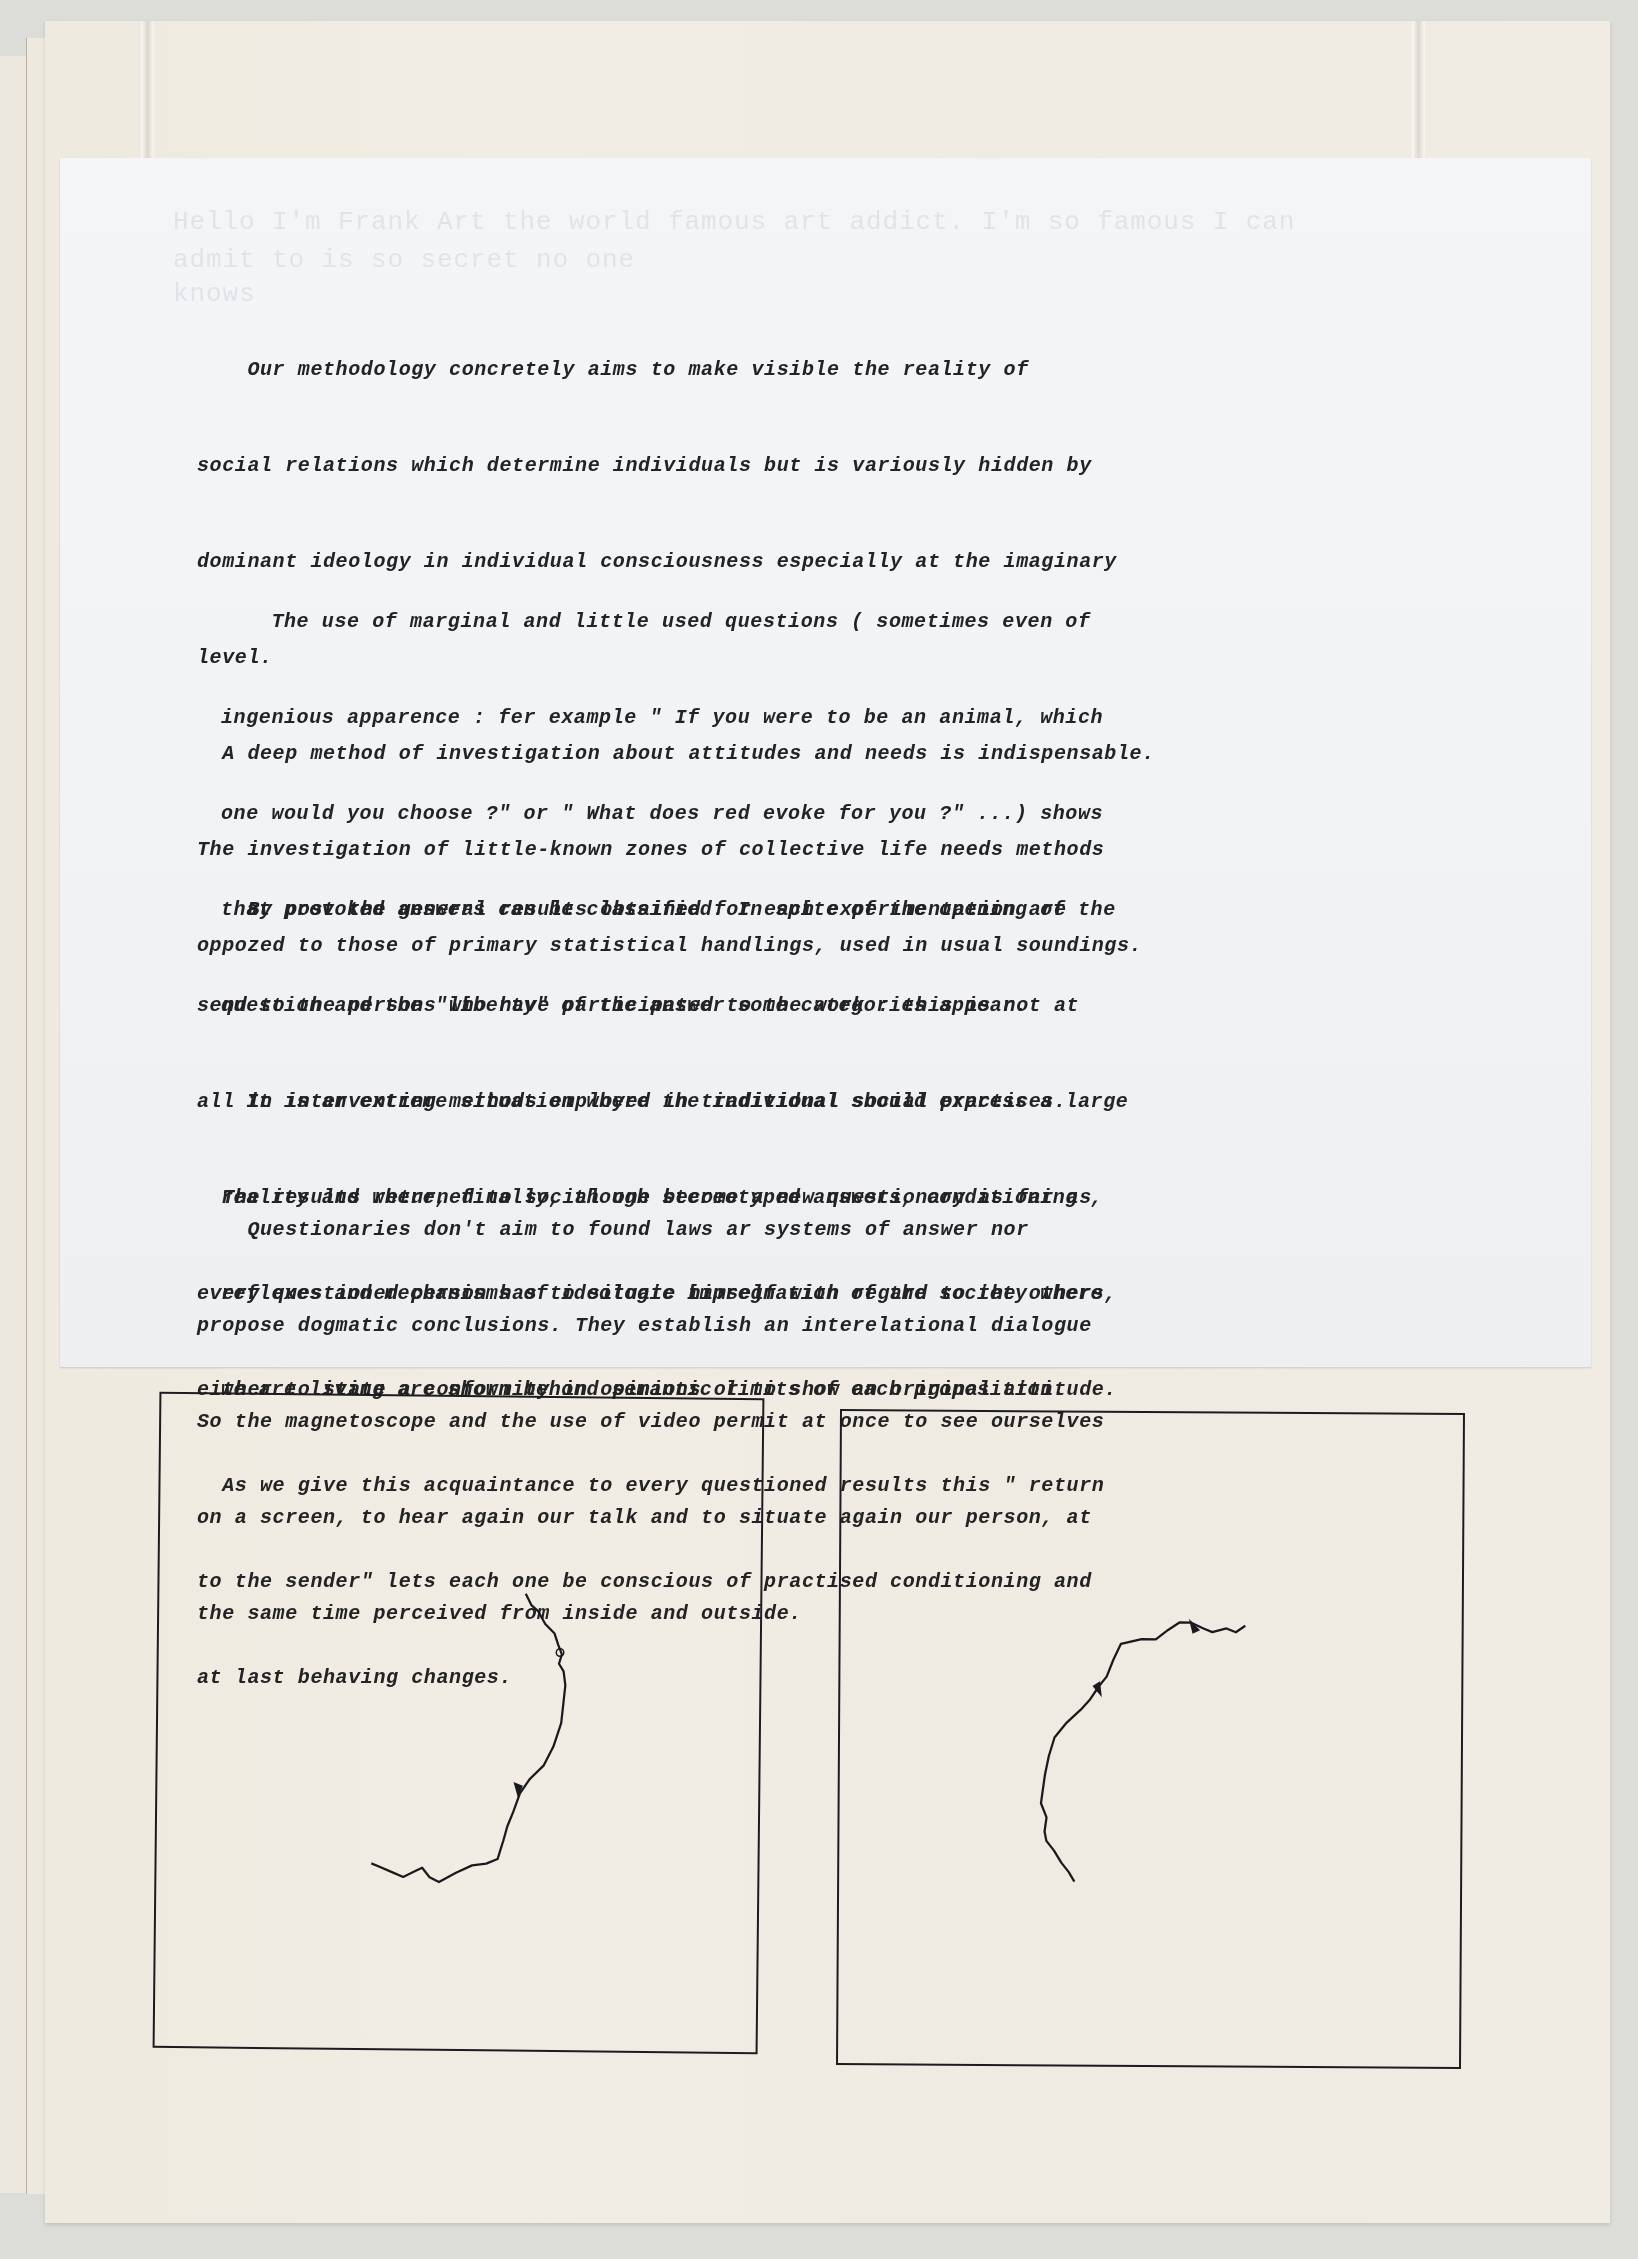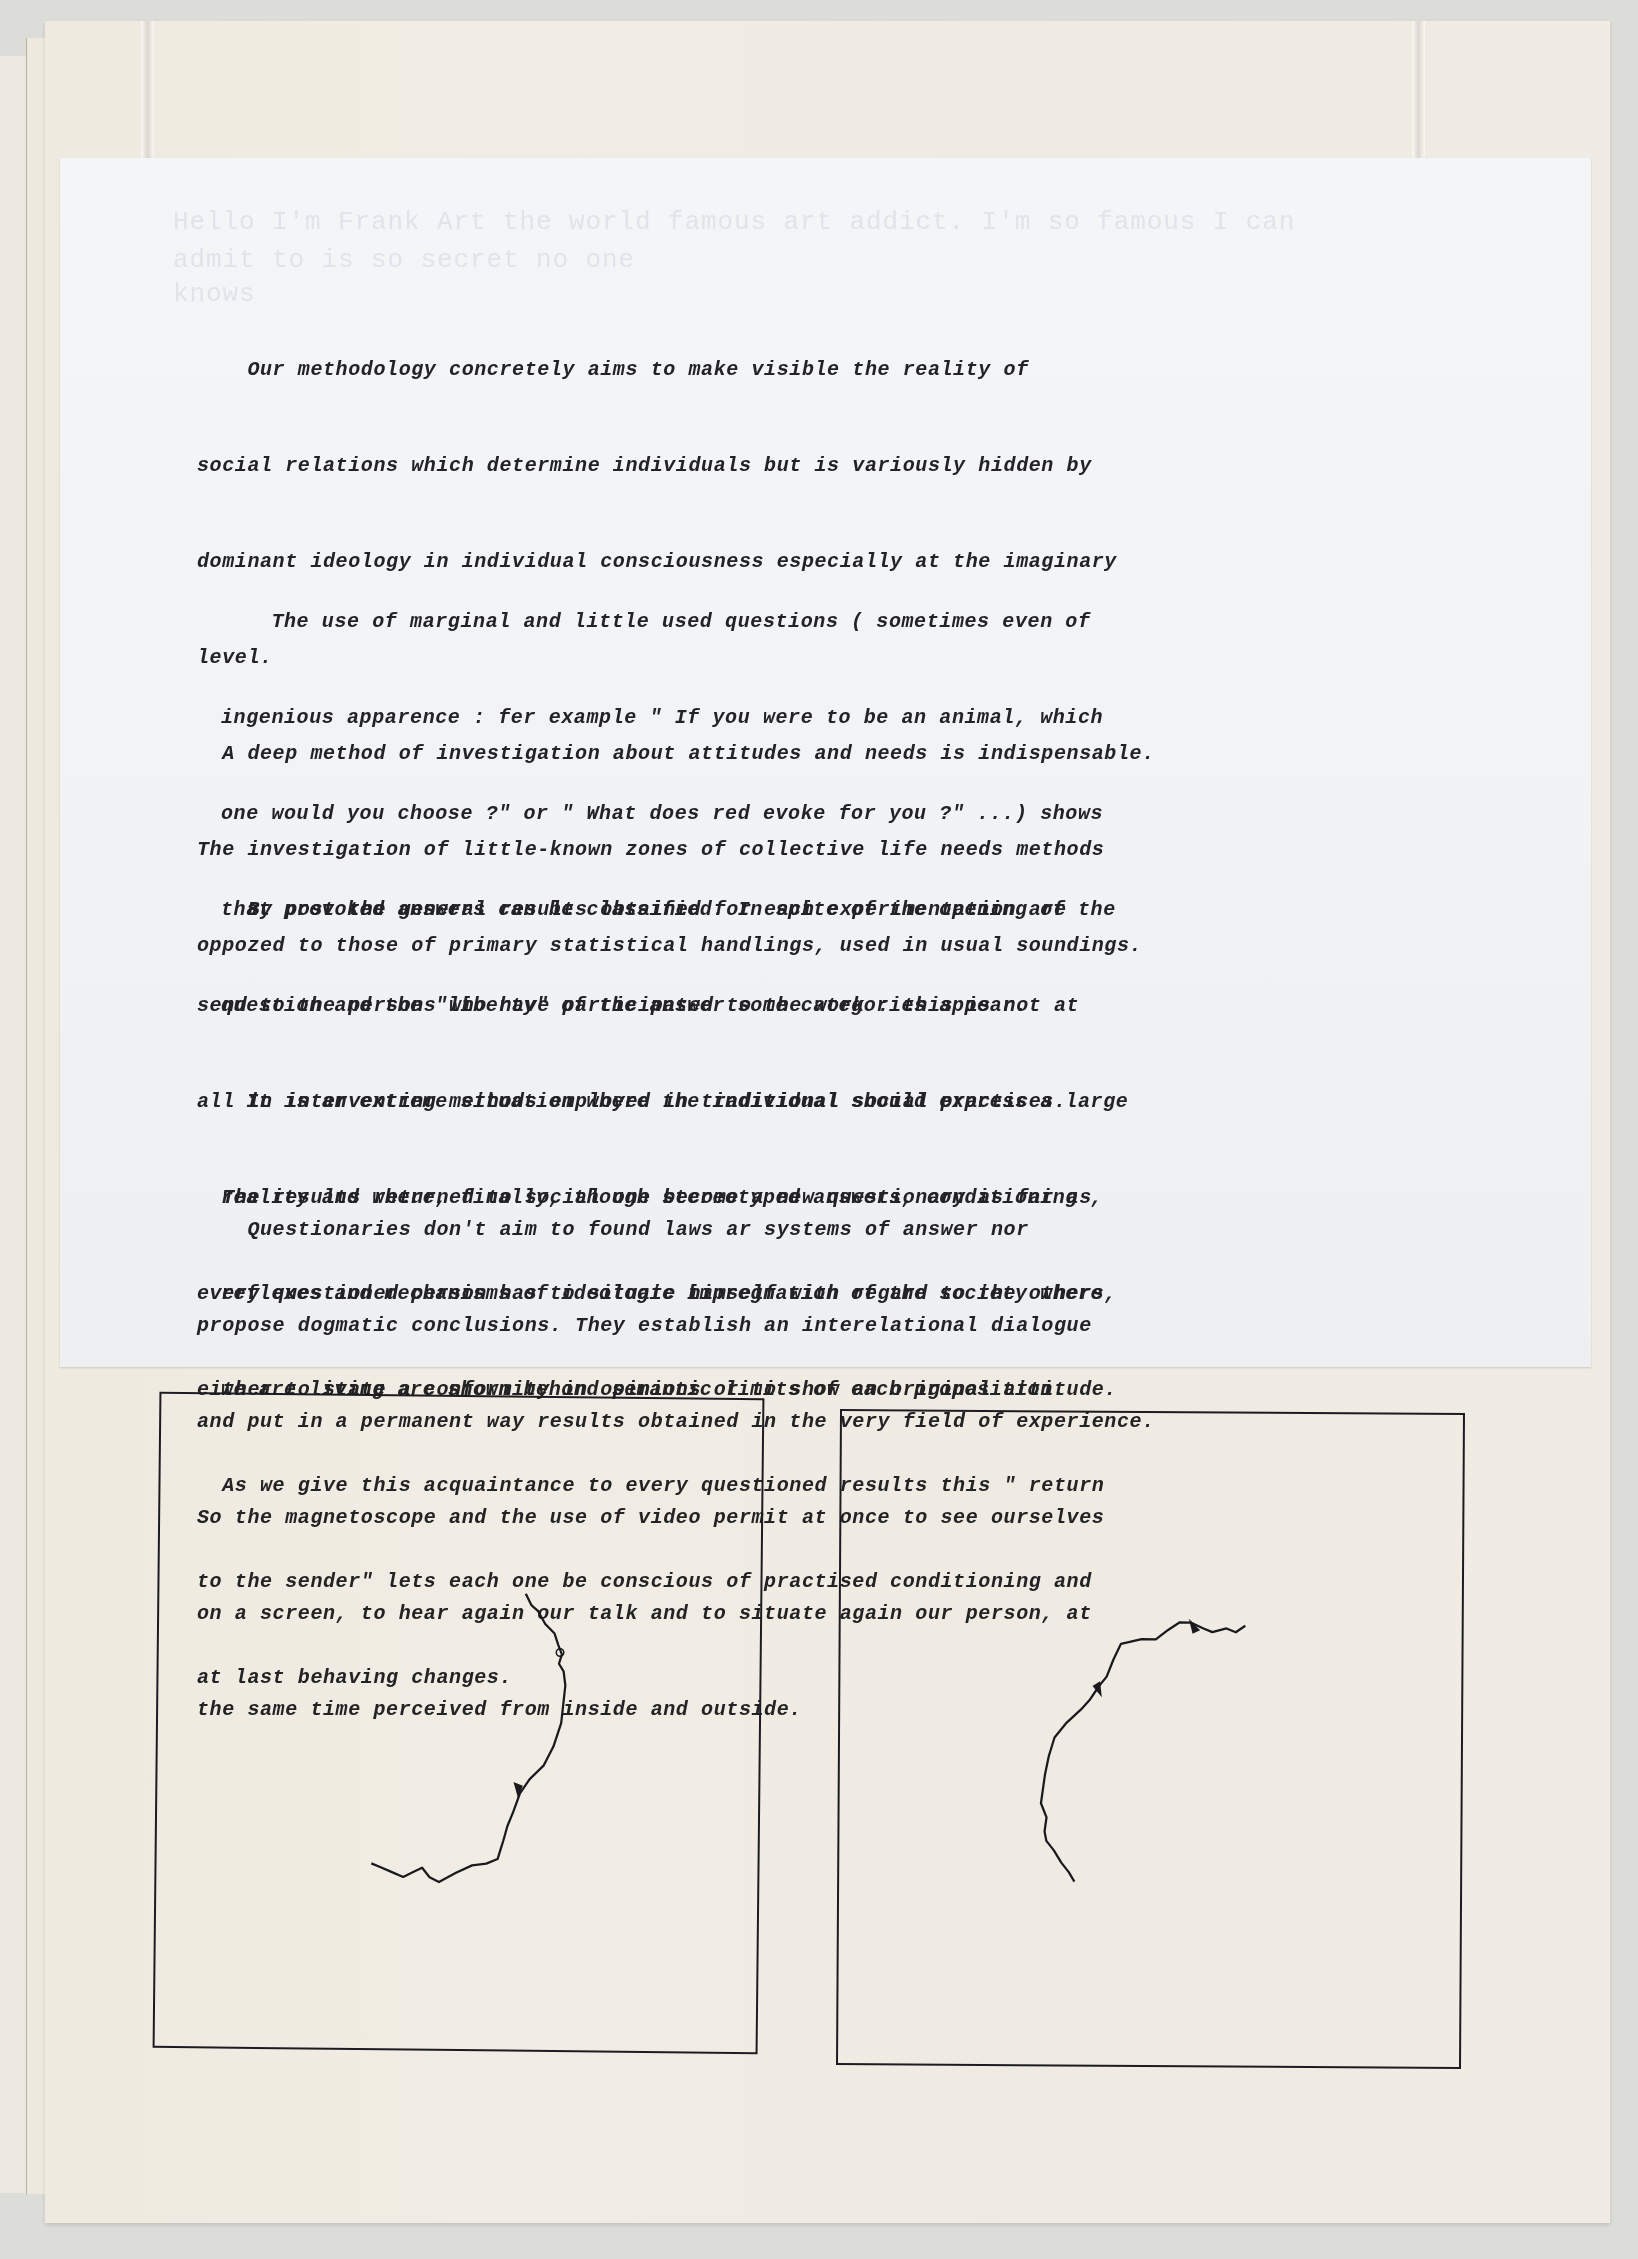--- a/index.html
+++ b/index.html
@@ -117,21 +117,20 @@
     <div>every questioned person has to situate himself with regard to the others,</div>
     <div>either to state a conformity in opinions or to show an original attitude.</div>
     <div>  As we give this acquaintance to every questioned results this " return</div>
     <div>to the sender" lets each one be conscious of practised conditioning and</div>
     <div>at last behaving changes.</div>
   </div>
 
   <div class="text-block p4">
     <div>    Questionaries don't aim to found laws ar systems of answer nor</div>
     <div>propose dogmatic conclusions. They establish an interelational dialogue</div>
-    <div>and put in a permanent way results obtained in the very field of experience.</div>
     <div>So the magnetoscope and the use of video permit at once to see ourselves</div>
     <div>on a screen, to hear again our talk and to situate again our person, at</div>
     <div>the same time perceived from inside and outside.</div>
   </div>
 </div>
 
 <div class="box box-left">
   <svg viewBox="0 0 638 692">
     <path d="M389,208 L395,220 L402,226 L410,240 L420,250 L424,262 L428,272 L425,282 L430,290 L432,305 L430,325 L428,345 L420,370 L410,390 L395,405 L385,420 L378,440 L372,455 L368,470 L365,480 L362,490 L350,495 L335,497 L318,505 L300,515 L290,510 L282,500 L272,505 L262,510 L250,505 L238,500 L228,496" fill="none" stroke="#1a1a1e" stroke-width="2.4" stroke-linejoin="round"></path>
     <path d="M378,408 L388,412 L383,425 Z" fill="#1a1a1e"></path>

